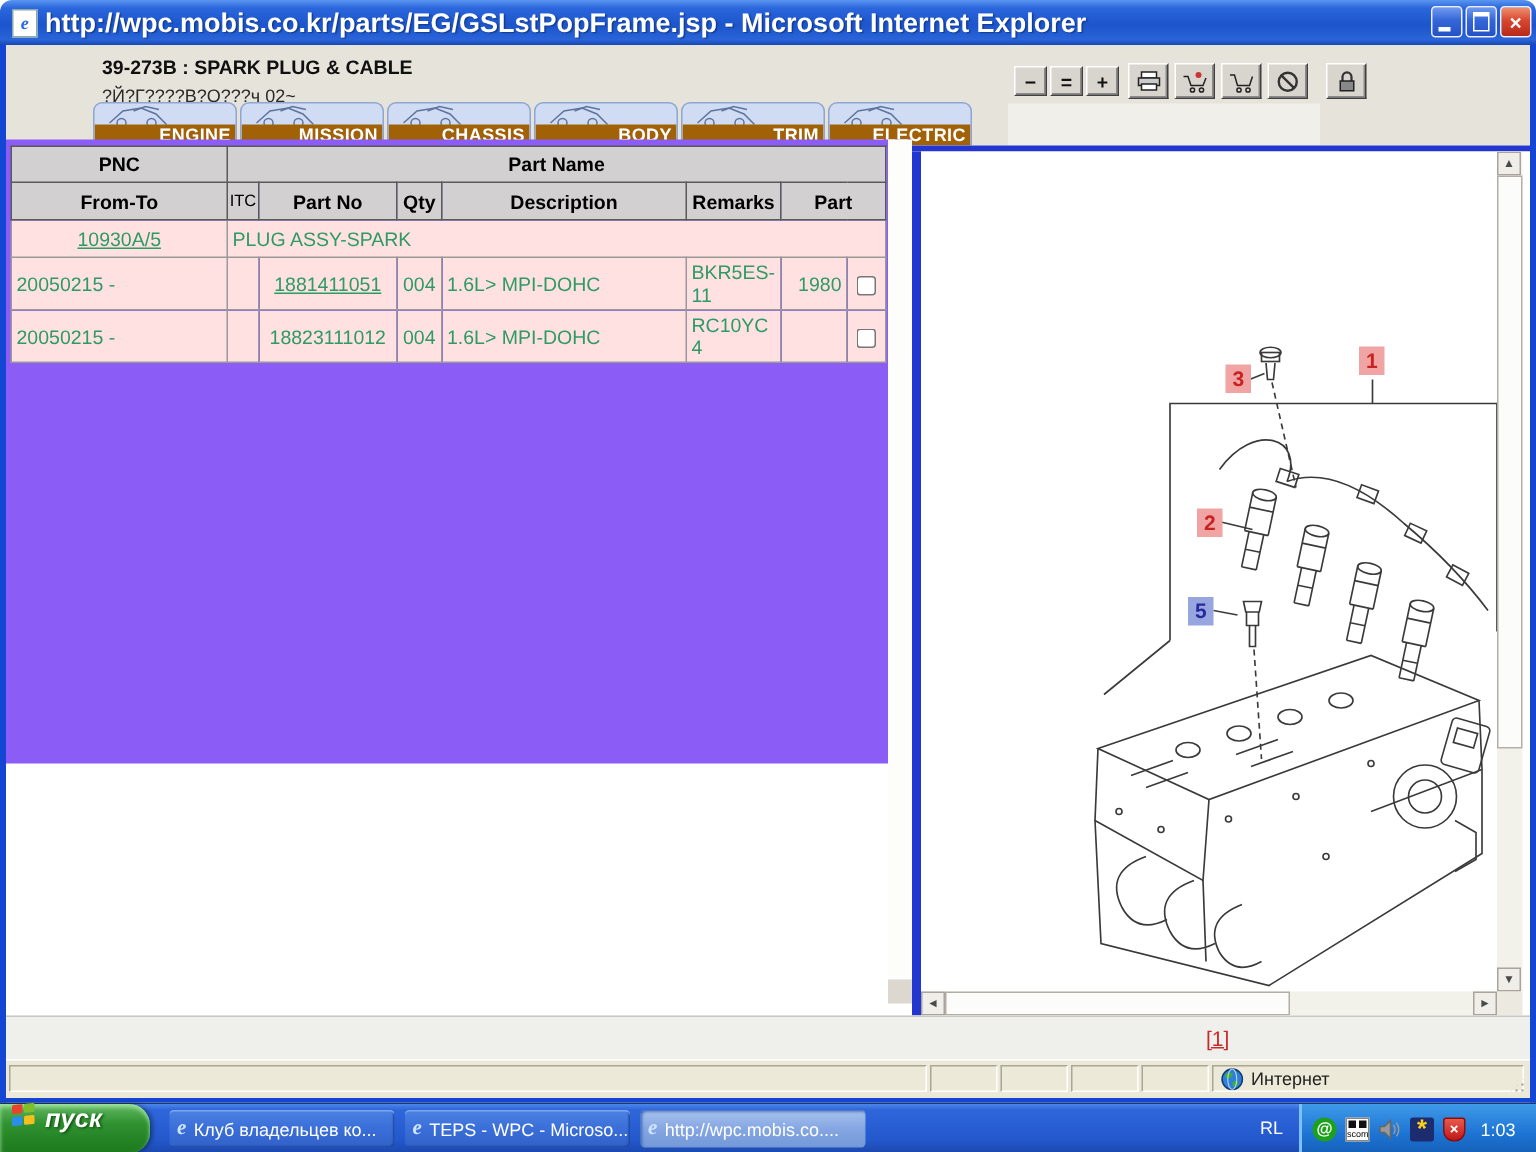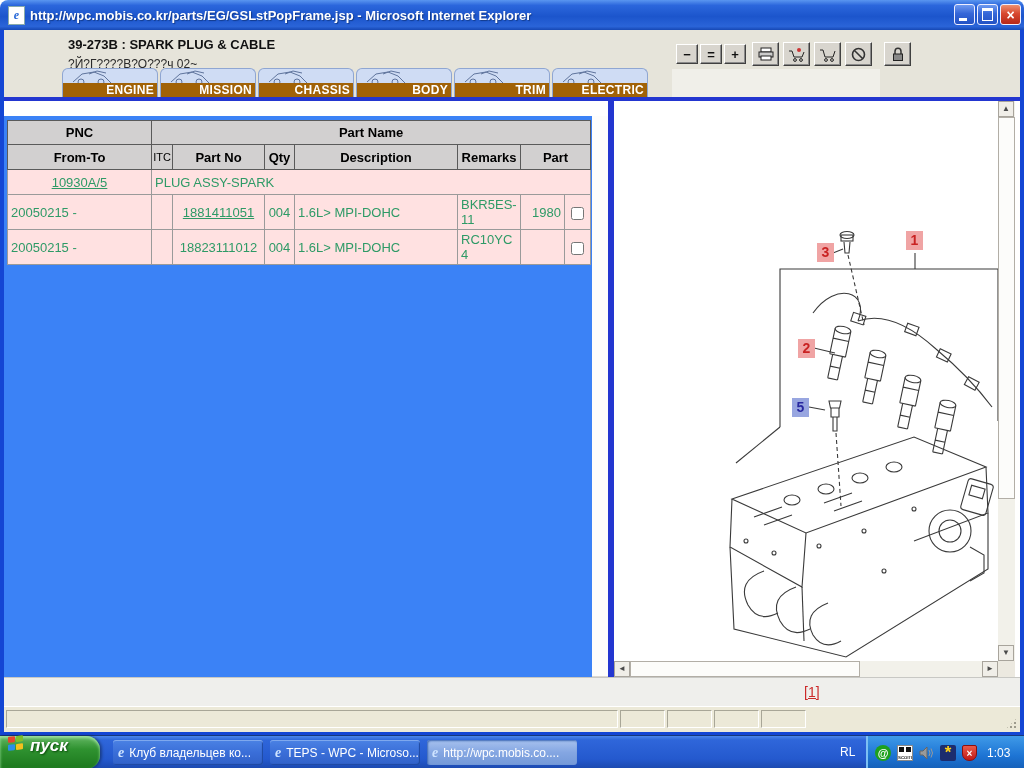--- a/index.html
+++ b/index.html
@@ -4,21 +4,21 @@
 <style>
   html,body{margin:0;padding:0;background:#444;}
   #screen{position:relative;width:1024px;height:768px;overflow:hidden;
     font-family:"Liberation Sans",sans-serif;background:#fff;}
   
   .titlebar{position:absolute;left:0;top:0;width:1024px;height:30px;
     background:linear-gradient(180deg,#5a96f0 0%,#2b66dc 18%,#1c55cc 55%,#2a64d8 88%,#1648b4 100%);
     border-radius:8px 8px 0 0;display:flex;align-items:center;}
   .ie-doc{width:15px;height:17px;background:#fff;margin:0 5px 0 8px;border:1px solid #8aa;
     font:bold italic 12px "Liberation Serif",serif;color:#2a6ad8;text-align:center;line-height:16px;}
-  .title-text{color:#fff;font-weight:bold;font-size:13px;text-shadow:1px 1px 1px #123a8a;white-space:nowrap;}
+  .title-text{color:#fff;font-weight:bold;font-size:18px;text-shadow:1px 1px 1px #123a8a;white-space:nowrap;}
   .winbtns{position:absolute;right:3px;top:4px;display:flex;gap:2px;}
   .wbtn{width:21px;height:21px;border:1px solid #eef;border-radius:3px;box-sizing:border-box;
     display:flex;align-items:center;justify-content:center;
     background:linear-gradient(180deg,#6f9af0 0%,#3566d8 45%,#2352c4 100%);}
   .wbtn.close{background:linear-gradient(180deg,#ee9070 0%,#d84830 45%,#b82818 100%);
     color:#fff;font-size:14px;font-weight:bold;line-height:1;}
   .g-min{width:8px;height:3px;background:#fff;margin-top:9px;margin-right:4px;}
   .g-max{width:9px;height:9px;border:1px solid #fff;border-top:3px solid #fff;}
   
   .b-left,.b-right{position:absolute;top:30px;width:4px;height:705px;background:#1446d4;}
@@ -38,21 +38,21 @@
   .hdivider{position:absolute;left:4px;top:97px;width:1016px;height:4px;background:#2336d0;}
   
   .tb-panel{position:absolute;left:668px;top:39px;width:208px;height:28px;background:#f0efe9;}
   .tbtn{position:absolute;top:44px;background:#d8d5ce;border:1px solid #404040;
     border-top-color:#fff;border-left-color:#fff;box-shadow:inset -1px -1px 0 #8a8a8a;
     display:flex;align-items:center;justify-content:center;font-weight:bold;font-size:13px;color:#111;
     box-sizing:border-box;cursor:pointer;}
   .tbtn.small{width:22px;height:20px;}
   .tbtn.med{width:27px;height:24px;top:42px;}
   
-  .left-frame{position:absolute;left:4px;top:116px;width:604px;height:576px;background:#3b82f6;}
+  .left-frame{position:absolute;left:4px;top:93px;width:604px;height:416px;background:#8b5cf6;}
   .vdivider{position:absolute;left:608px;top:101px;width:6px;height:576px;background:#2336d0;}
   .right-frame{position:absolute;left:614px;top:101px;width:406px;height:576px;background:#fff;overflow:hidden;}
   
   table.parts{border-collapse:collapse;table-layout:fixed;position:absolute;left:3px;top:4px;
     width:583px;font-size:13px;}
   table.parts th{background:#d2d0d0;border:1px solid #5a5a5a;color:#000;font-size:13px;padding:2px;}
   table.parts th.small{font-size:11px;font-weight:normal;padding:0;margin-top:24px;}
   table.parts td{border:1px solid #9a9a9a;background:#ffe1e1;color:#2e9a66;padding:2px 3px;
     overflow:hidden;word-wrap:break-word;}
   tr.hrow1 th{height:19px;} tr.hrow2 th{height:20px;}
@@ -433,20 +433,29 @@
   <div class="pagebar">
     <a class="pagelink">[1]</a>
   </div>
 
   <div class="statusbar">
     <div class="sb-pane" style="left:2px;width:612px;"></div>
     <div class="sb-pane" style="left:616px;width:45px;"></div>
     <div class="sb-pane" style="left:663px;width:45px;"></div>
     <div class="sb-pane" style="left:710px;width:45px;"></div>
     <div class="sb-pane" style="left:757px;width:45px;"></div>
+    <div class="sb-pane zone" style="left:804px;width:208px;">
+      <svg class="globe" viewBox="0 0 15 15">
+        <circle cx="7.5" cy="7.5" r="6.8" fill="#2f7fd8" stroke="#0d3a70"></circle>
+        <path d="M3,4 q3,-2 5,0 q-1,3 -4,3 q-2,-1 -1,-3" fill="#3fae3f"></path>
+        <path d="M8,9 q3,-1 4,1 q-1,3 -4,2 q-1,-2 0,-3" fill="#3fae3f"></path>
+        <ellipse cx="7.5" cy="7.5" rx="3" ry="6.8" fill="none" stroke="#bcd8f0" stroke-width=".7"></ellipse>
+      </svg>
+      <span>Интернет</span>
+    </div>
     <div class="grip"></div>
   </div>
 
   <div class="taskbar">
     <div class="startbtn">
       <span class="winflag">
           <span class="wf1"></span>
           <span class="wf2"></span>
           <span class="wf3"></span>
           <span class="wf4"></span>

